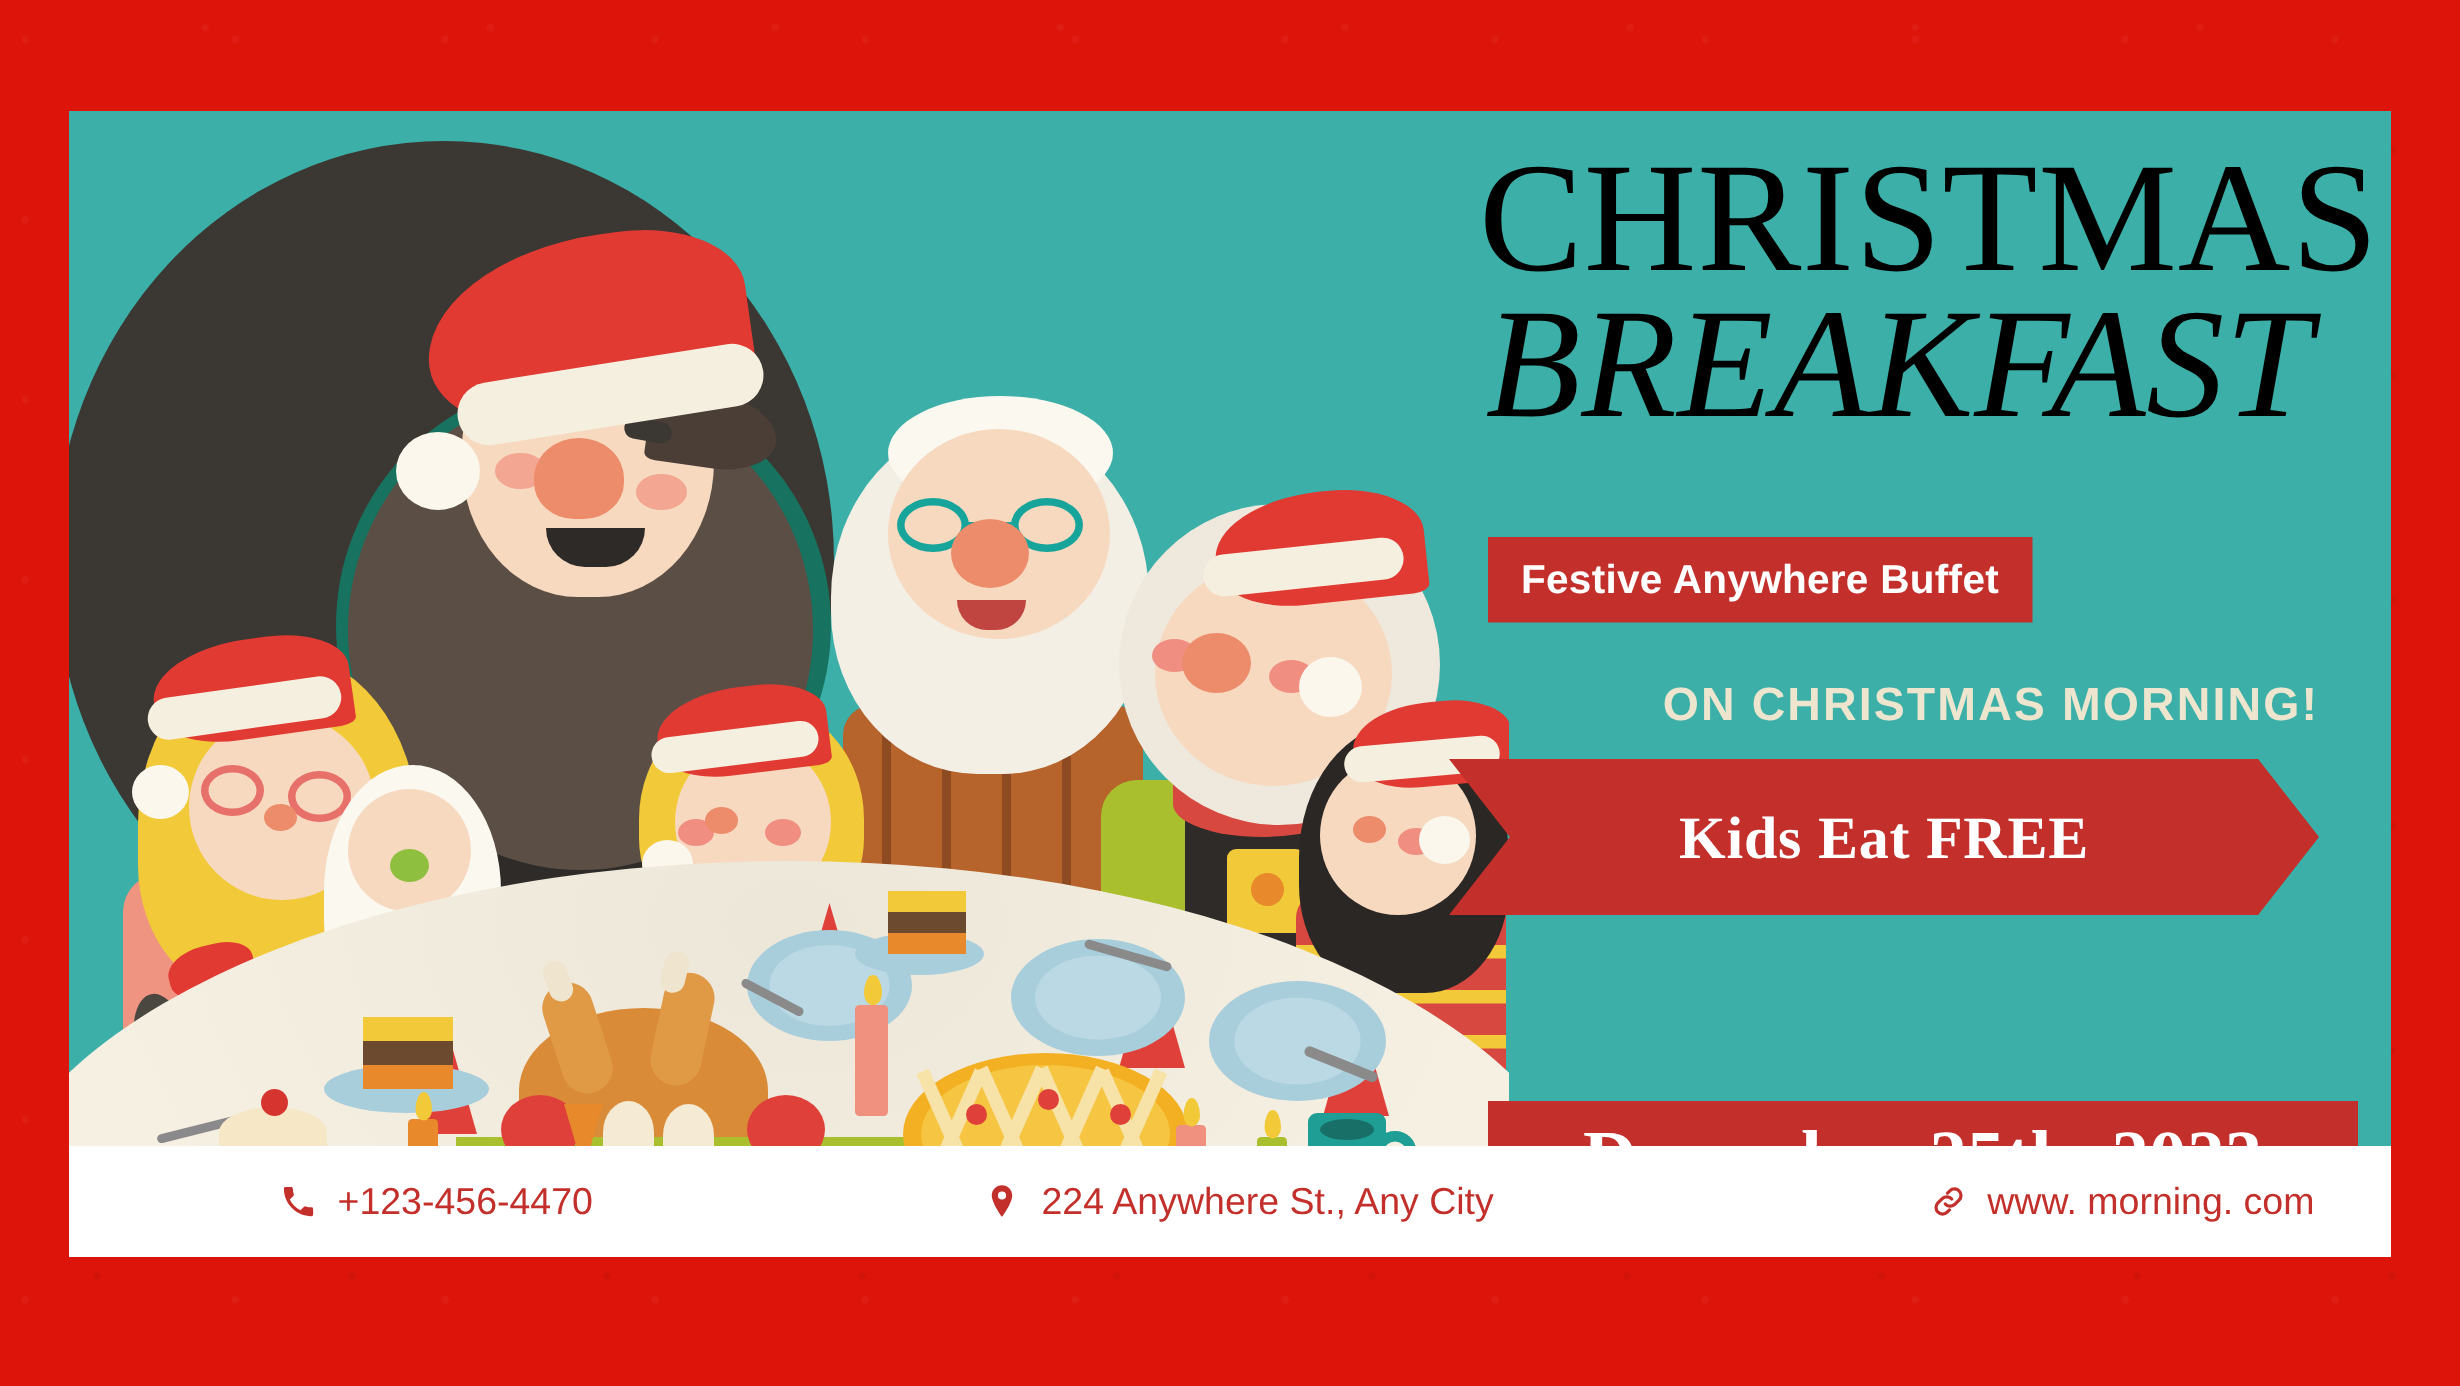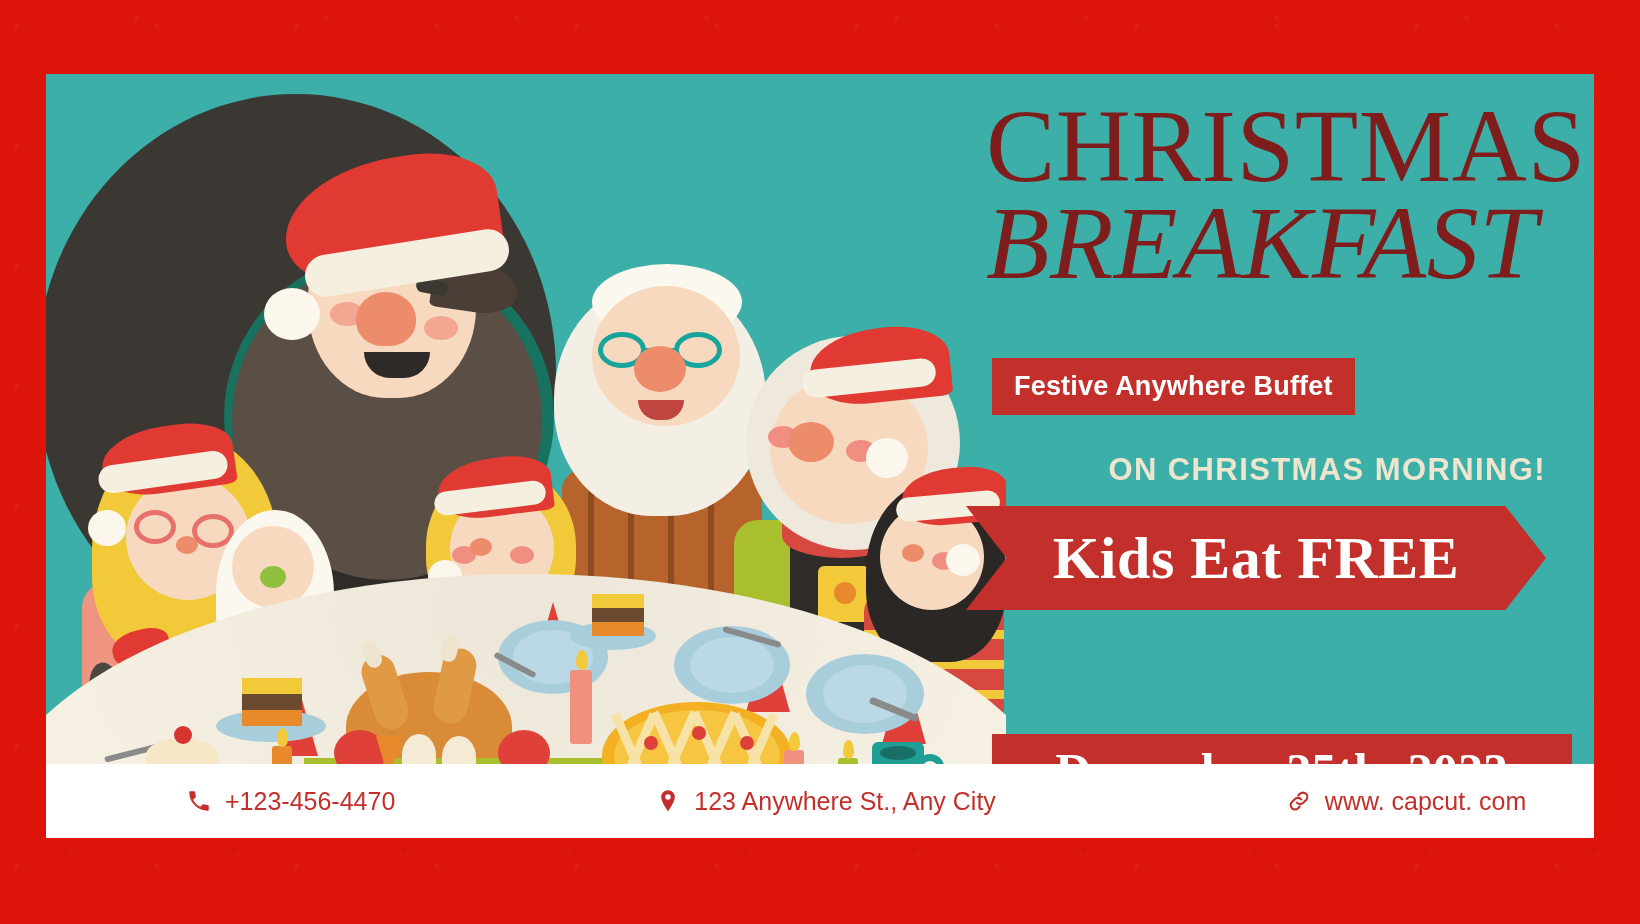--- a/index.html
+++ b/index.html
@@ -168,23 +168,23 @@
   .cherry{ background:#D6352F; border-radius:50%; }
   .mug{ background:#1E9E94; border-radius:6px 6px 14px 14px; }
   .mug-in{ background:#176F68; border-radius:50%; }
   .mug-handle{ border:7px solid #1E9E94; border-radius:50%; background:transparent; }
 
   
   .content{ position:absolute; left:900px; top:0; width:648px; height:690px; }
 
   .headline{
     position:absolute; right:48px; top:24px;
-    width:560px; text-align:left;
+    width:560px; text-align:center;
     font-family:"Liberation Serif", serif;
-    color:#7f1d1d; font-weight:400;
+    color:#000000; font-weight:400;
     font-size:104px; line-height:.93;
     letter-spacing:.5px;
   }
   .headline .l2{ display:block;font-style:italic; }
   .headline .l3{ display:block; }
 
   .badge{
     position:absolute; left:46px; top:284px;
     background:#C3302B; color:#fff;
     padding:13px 22px;
@@ -201,21 +201,21 @@
   }
   .ribbon-inner{
     position:absolute; left:20px; top:432px;
     width:580px; height:104px;
     background:#C3302B;
     clip-path:polygon(0 0, 93% 0, 100% 50%, 93% 100%, 0 100%, 7% 50%);
     display:flex; align-items:center; justify-content:center;
   }
   .ribbon-text{
     font-family:"Liberation Serif", serif;
-    color:#FFFFFF; font-size:60px; font-weight:700;
+    color:#FFFFFF; font-size:40px; font-weight:700;
     letter-spacing:.5px;
   }
 
   .body-copy{
     position:absolute; right:48px; top:556px;
     width:540px; text-align:right;
     color:#E6EFE0; font-size:24px; line-height:1.4;
     font-style:italic; font-weight:700;
   }
 
@@ -447,25 +447,25 @@
     </span>
     <span>+123-456-4470</span>
   </div>
 
   <div class="f-item f-addr">
     <span class="f-icon">
       <svg viewBox="0 0 24 24" width="26" height="26" fill="#C3302B">
         <path d="M12 2C8.5 2 5.7 4.8 5.7 8.3c0 4.7 6.3 13.2 6.3 13.2s6.3-8.5 6.3-13.2C18.3 4.8 15.5 2 12 2zm0 8.8a2.5 2.5 0 110-5 2.5 2.5 0 010 5z"></path>
       </svg>
     </span>
-    <span>123 Anywhere St., Any City</span>
+    <span>224 Anywhere St., Any City</span>
   </div>
 
   <div class="f-item f-web">
     <span class="f-icon">
       <svg viewBox="0 0 24 24" width="26" height="26" fill="none" stroke="#C3302B" stroke-width="2" stroke-linecap="round">
         <path d="M10 13.5a4 4 0 005.7.4l2.8-2.8a4 4 0 10-5.7-5.7l-1.4 1.4"></path>
         <path d="M14 10.5a4 4 0 00-5.7-.4l-2.8 2.8a4 4 0 105.7 5.7l1.4-1.4"></path>
       </svg>
     </span>
-    <span>www. capcut. com</span>
+    <span>www. morning. com</span>
   </div>
 </div>
 
 </body></html>

